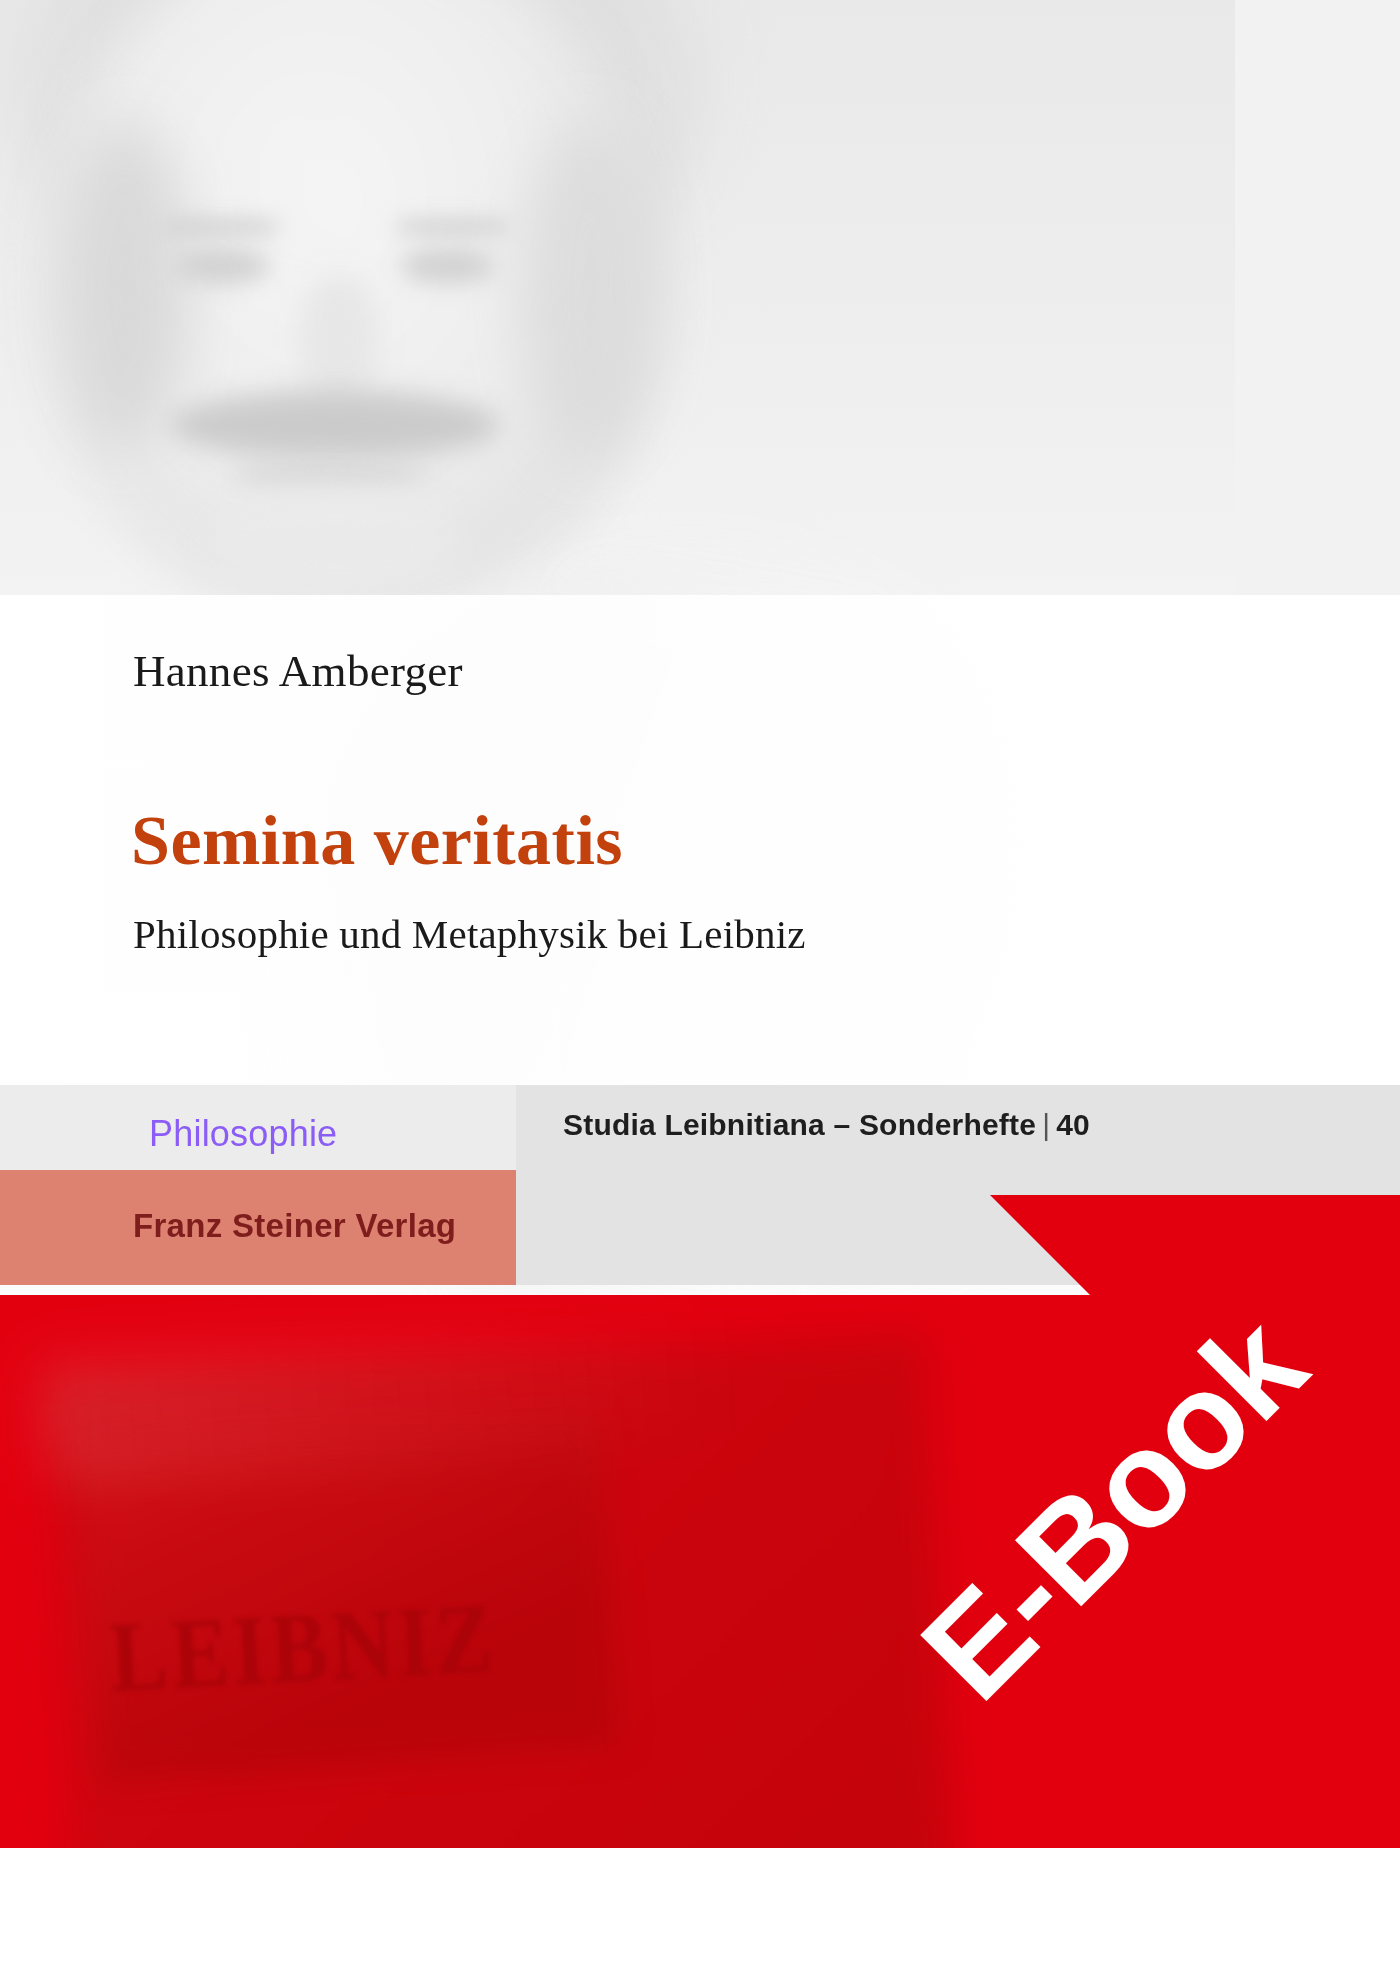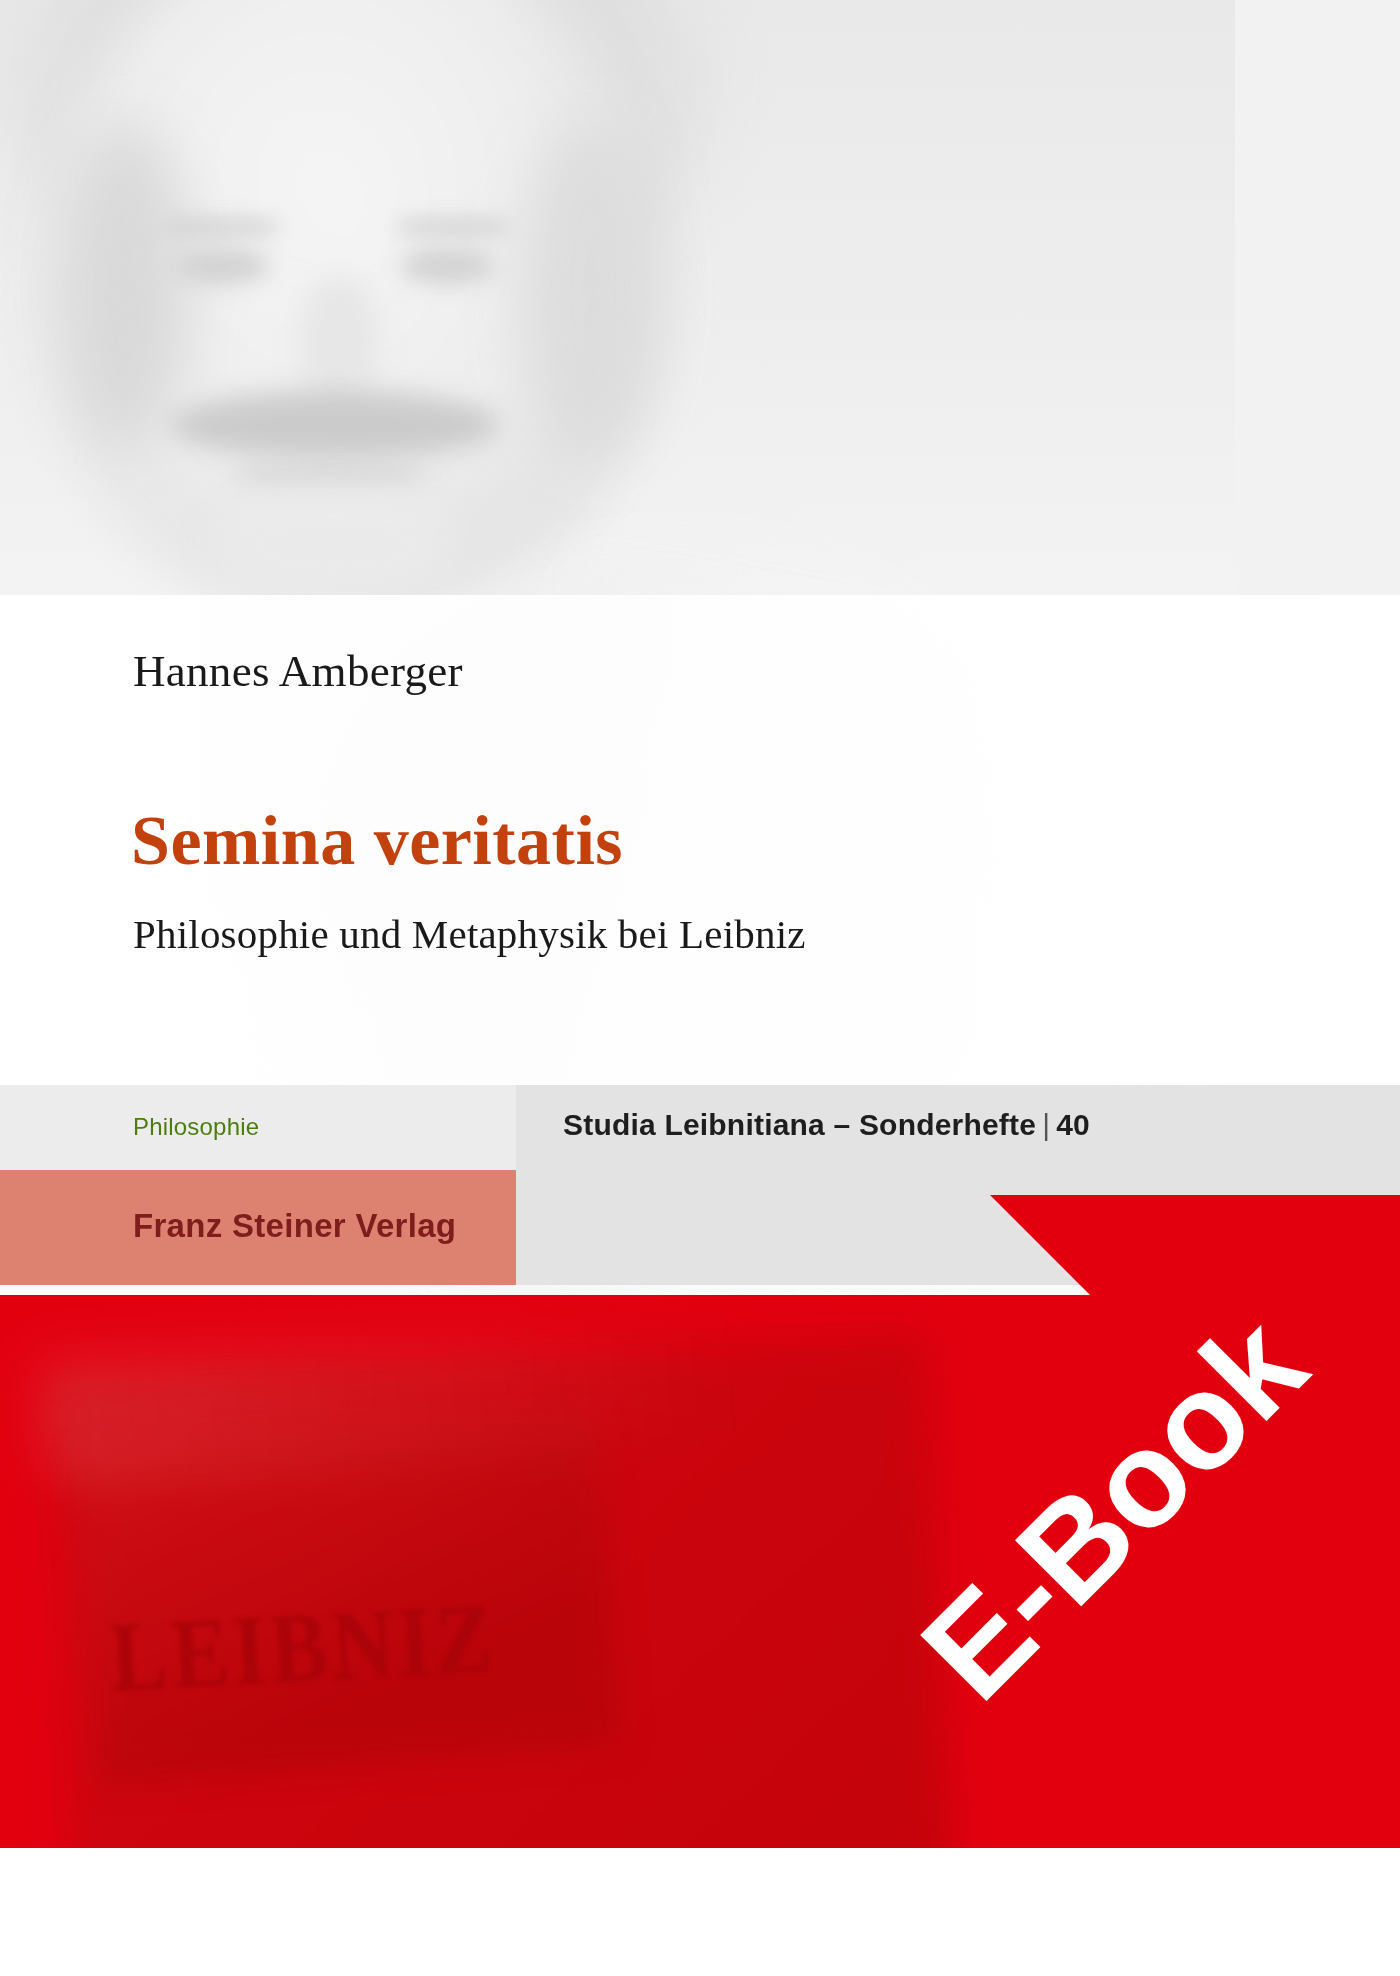--- a/index.html
+++ b/index.html
@@ -269,23 +269,23 @@
 
   
   .bar-subject {
     position: absolute;
     left: 0; top: 1085px;
     width: 516px; height: 85px;
     background: #ececec;
   }
   .bar-subject-label {
     position: absolute;
-    left: 133px; top: 1113px;
-    font-size: 24px;
-    color: #4d7c0f;
+    left: 149px; top: 1113px;
+    font-size: 36px;
+    color: #8b5cf6;
     letter-spacing: 0.2px;
   }
   .bar-series {
     position: absolute;
     left: 516px; top: 1085px;
     width: 884px; height: 200px;
     background: #e3e3e3;
   }
   .bar-series-label {
     position: absolute;

